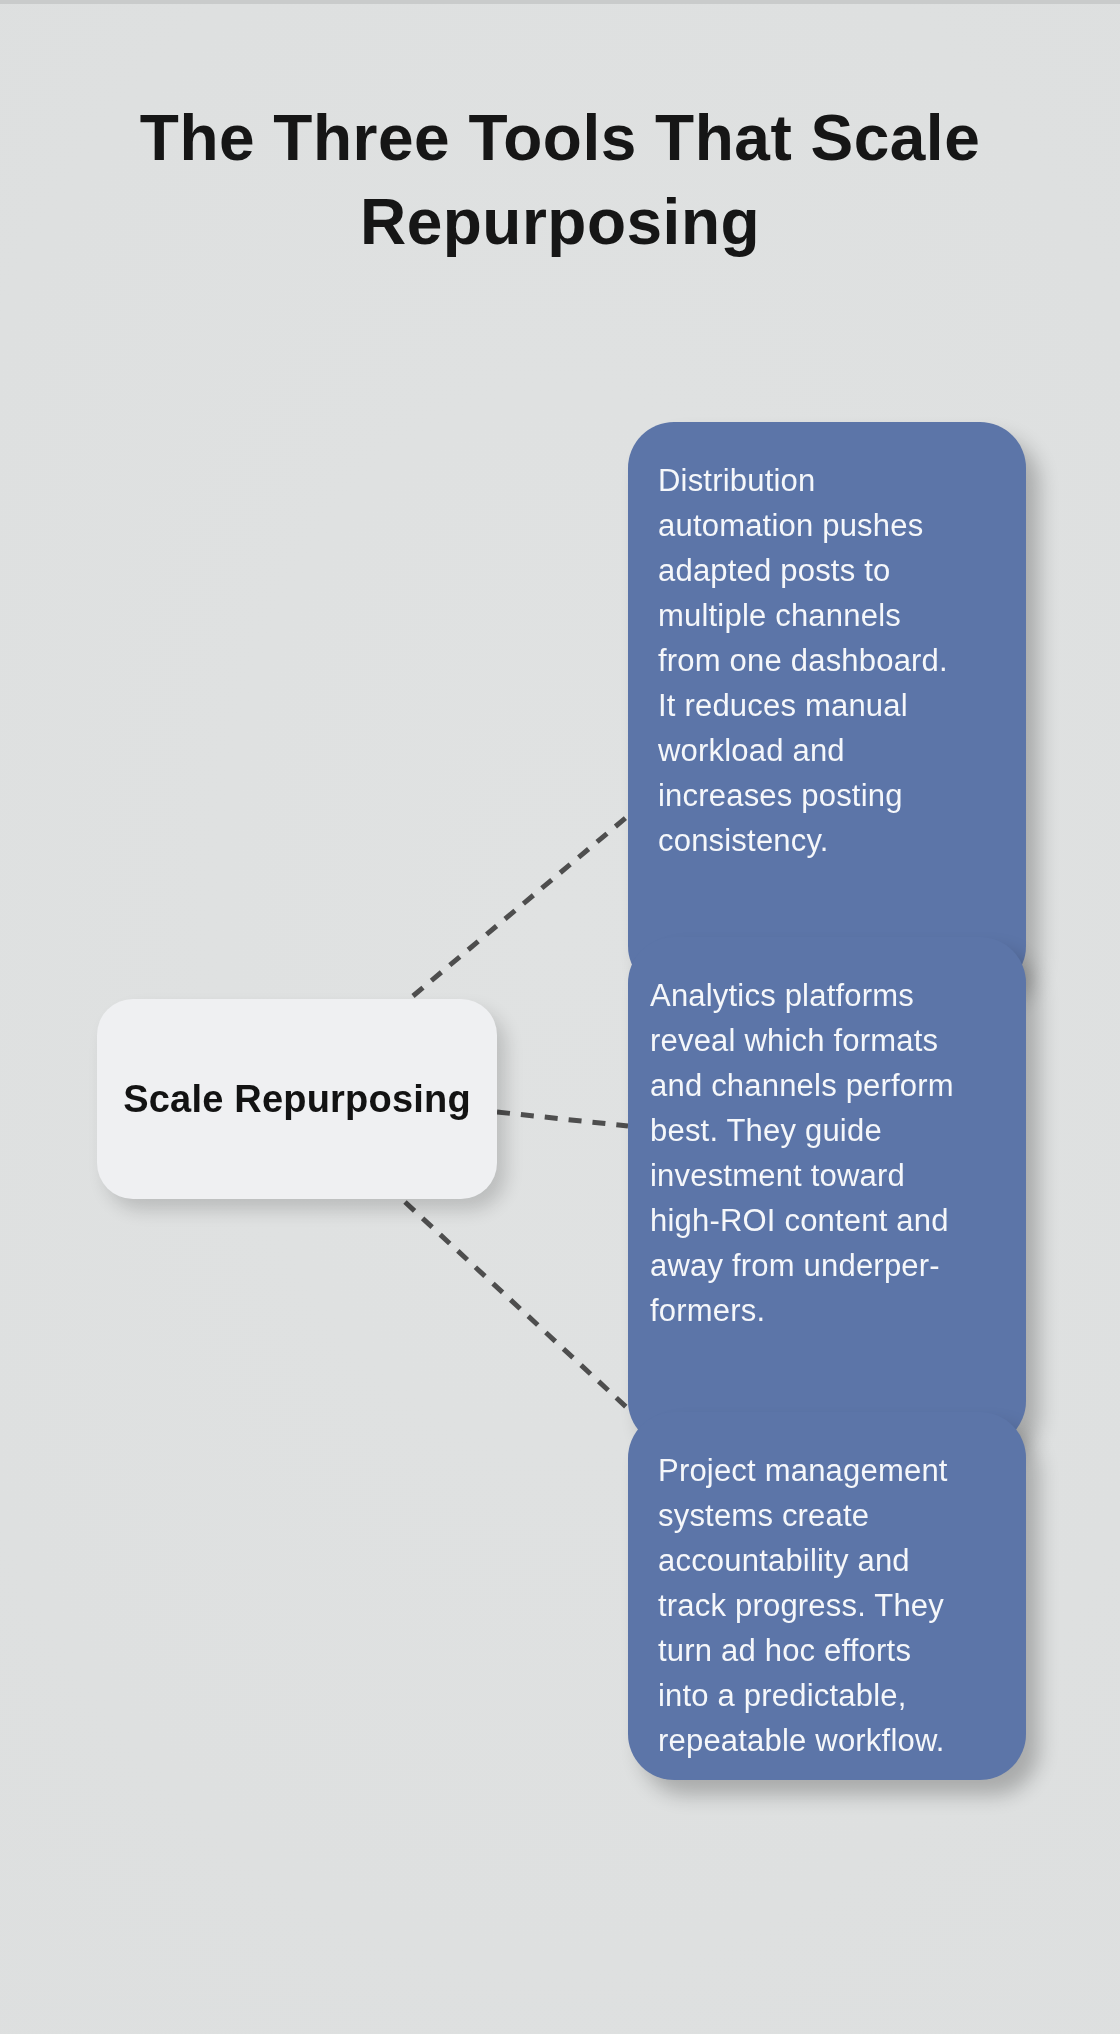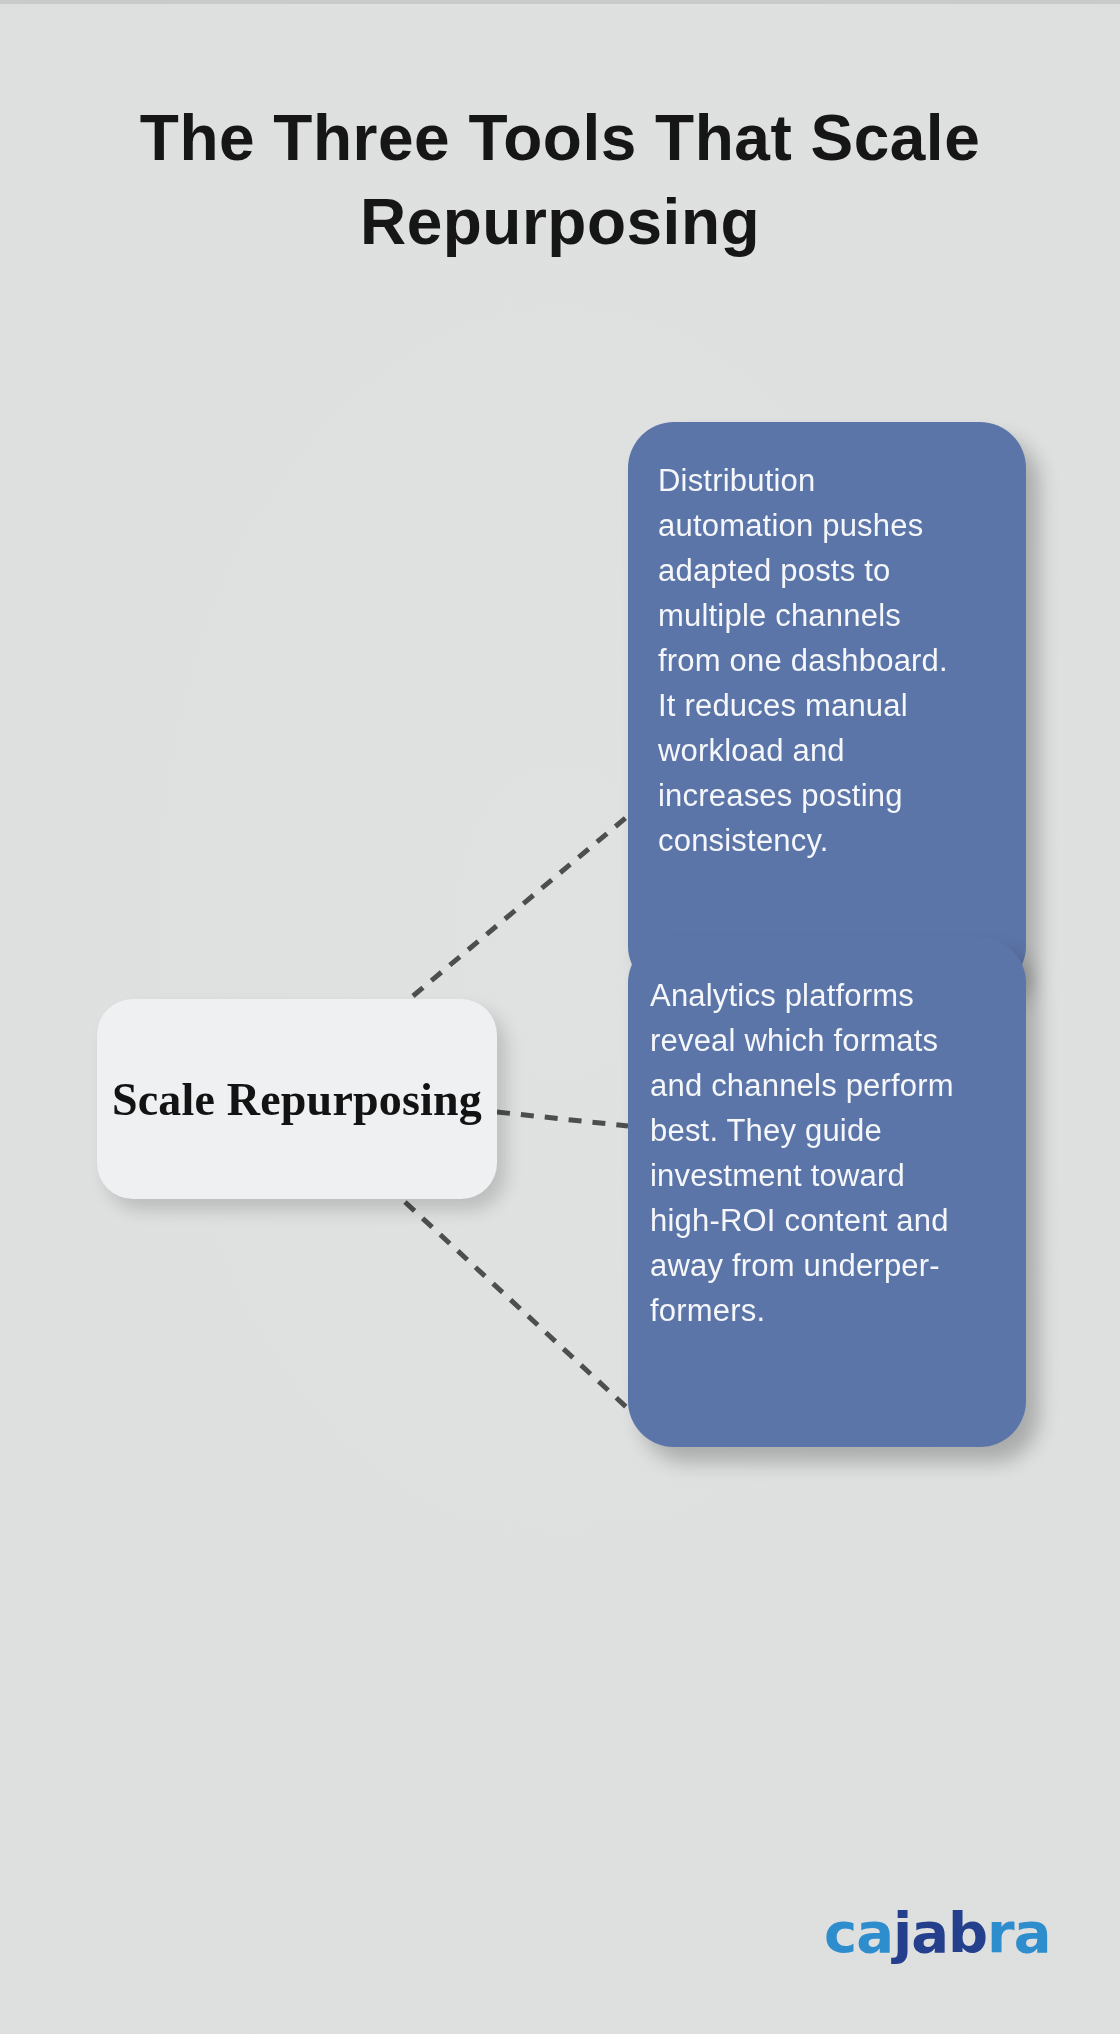--- a/index.html
+++ b/index.html
@@ -50,25 +50,24 @@
     height: 200px;
     box-sizing: border-box;
     background: #eff0f2;
     border-radius: 36px;
     box-shadow: 9px 11px 18px rgba(0,0,0,0.16);
     display: flex;
     align-items: center;
     justify-content: center;
   }
   .central-node-label {
-    font-size: 46px;
+    font-size: 38px;
     font-weight: bold;
     color: #131313;
     letter-spacing: 0.2px;
-    font-family: Liberation Serif, serif;
   }
 
   .tool-box {
     position: absolute;
     left: 628px;
     width: 398px;
     box-sizing: border-box;
     background: #5c75a8;
     border-radius: 46px;
     box-shadow: 13px 15px 20px rgba(0,0,0,0.24);
@@ -127,22 +126,28 @@
     <div class="tool-box-text">Analytics platforms
 reveal which formats
 and channels perform
 best. They guide
 investment toward
 high-ROI content and
 away from underper-
 formers.</div>
   </div>
 
+  <div class="tool-box box-3">
+    <div class="tool-box-text">Project management
+systems create
+accountability and
+track progress. They
+turn ad hoc efforts
+into a predictable,
+repeatable workflow.</div>
+  </div>
 
   <div class="central-node">
     <span class="central-node-label">Scale Repurposing</span>
   </div>
 
-  <div class="brand-logo">
-    <span class="logo-light">ca</span><span class="logo-dark">jab</span><span class="logo-light">ra</span>
-  </div>
 
 </div>
 
 </body></html>

